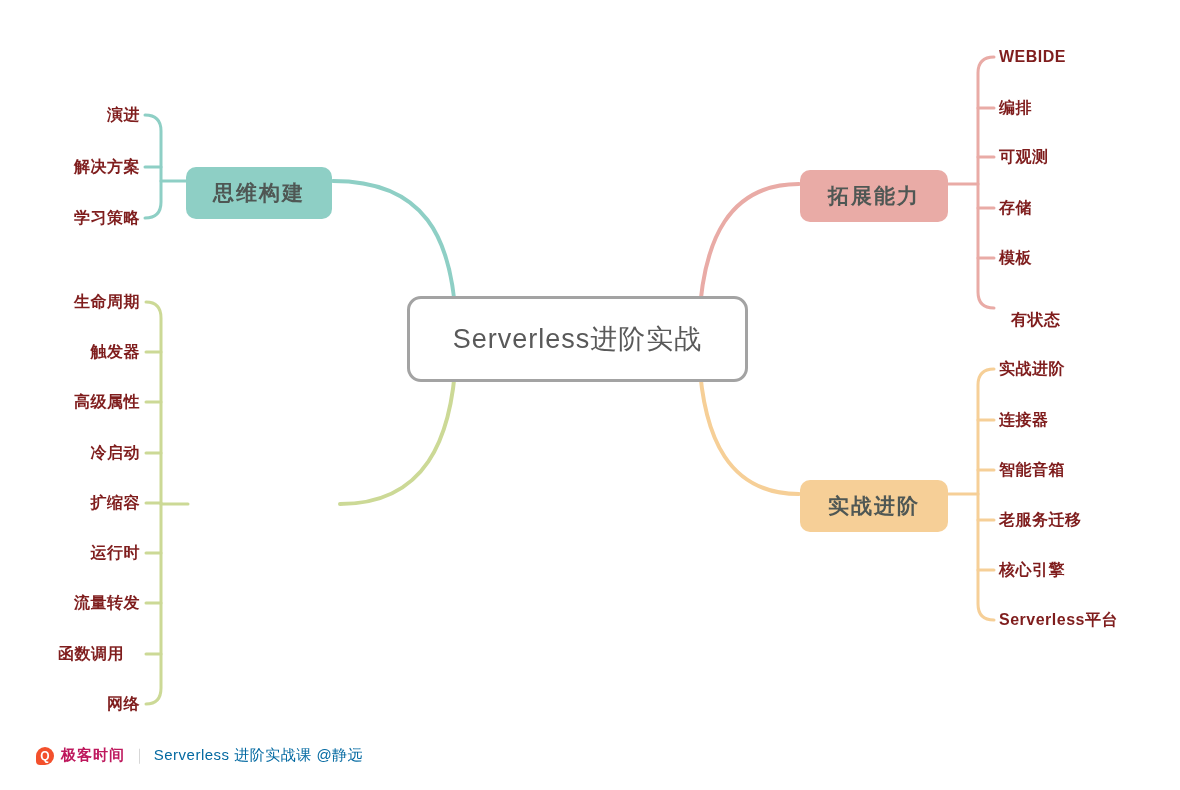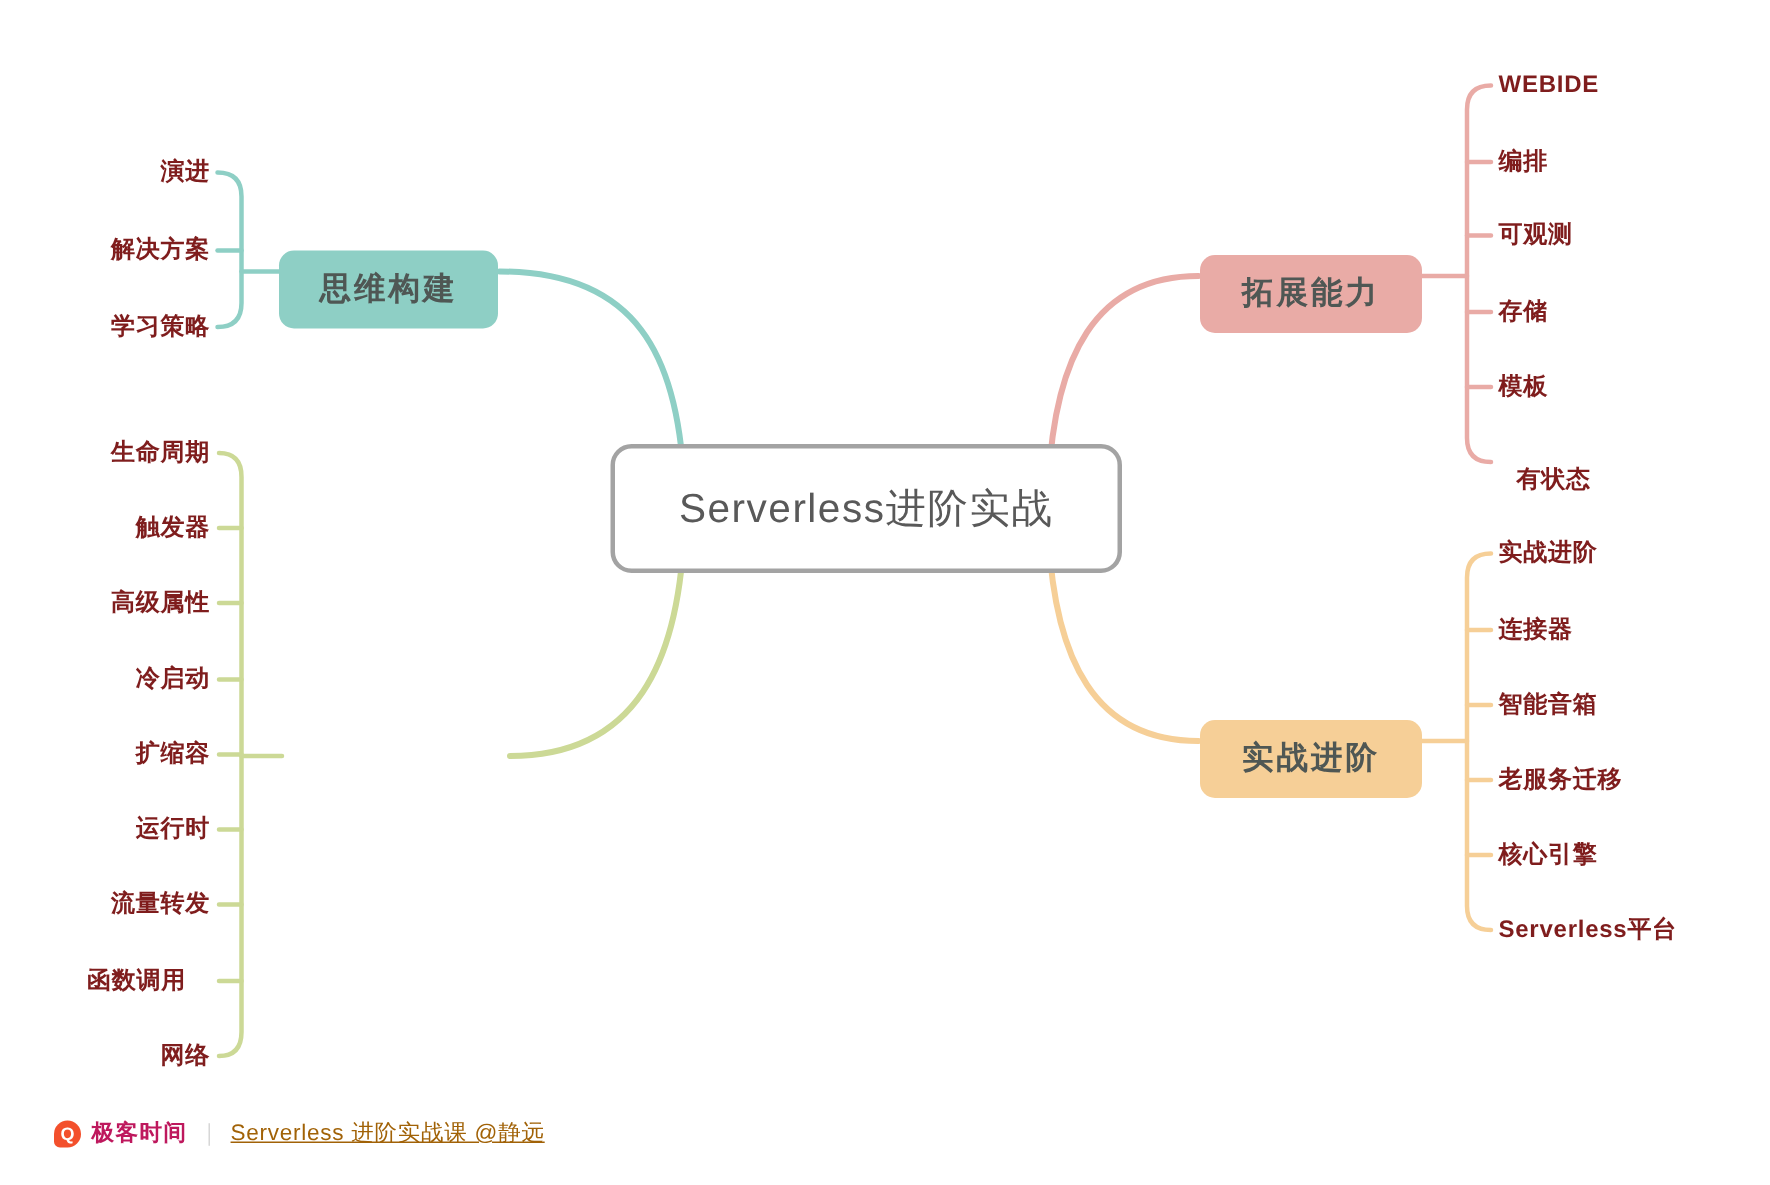--- a/index.html
+++ b/index.html
@@ -72,21 +72,21 @@
     color: #ffffff;
     font-size: 12px;
     font-weight: 700;
     display: flex;
     align-items: center;
     justify-content: center;
     line-height: 1;
   }
   .footer-brand { color: #be185d; font-weight: 700; letter-spacing: 1px; }
   .footer-sep   { color: #d4d4d4; }
-  .footer-tag   { color: #a16207; letter-spacing: 0.5px; text-decoration: underline; }
+  .footer-tag   { color: #0369a1; letter-spacing: 0.5px; }
 </style>
 </head>
 <body>
 
 <div class="canvas">
 
   <svg class="connector-layer" viewBox="0 0 1180 790" xmlns="http://www.w3.org/2000/svg">
     <g fill="none" stroke-linecap="round" stroke-linejoin="round">
 
       <path stroke-width="4" d="M 456 322 C 452 238 425 181 333 181" stroke="#8ecfc5"></path>

